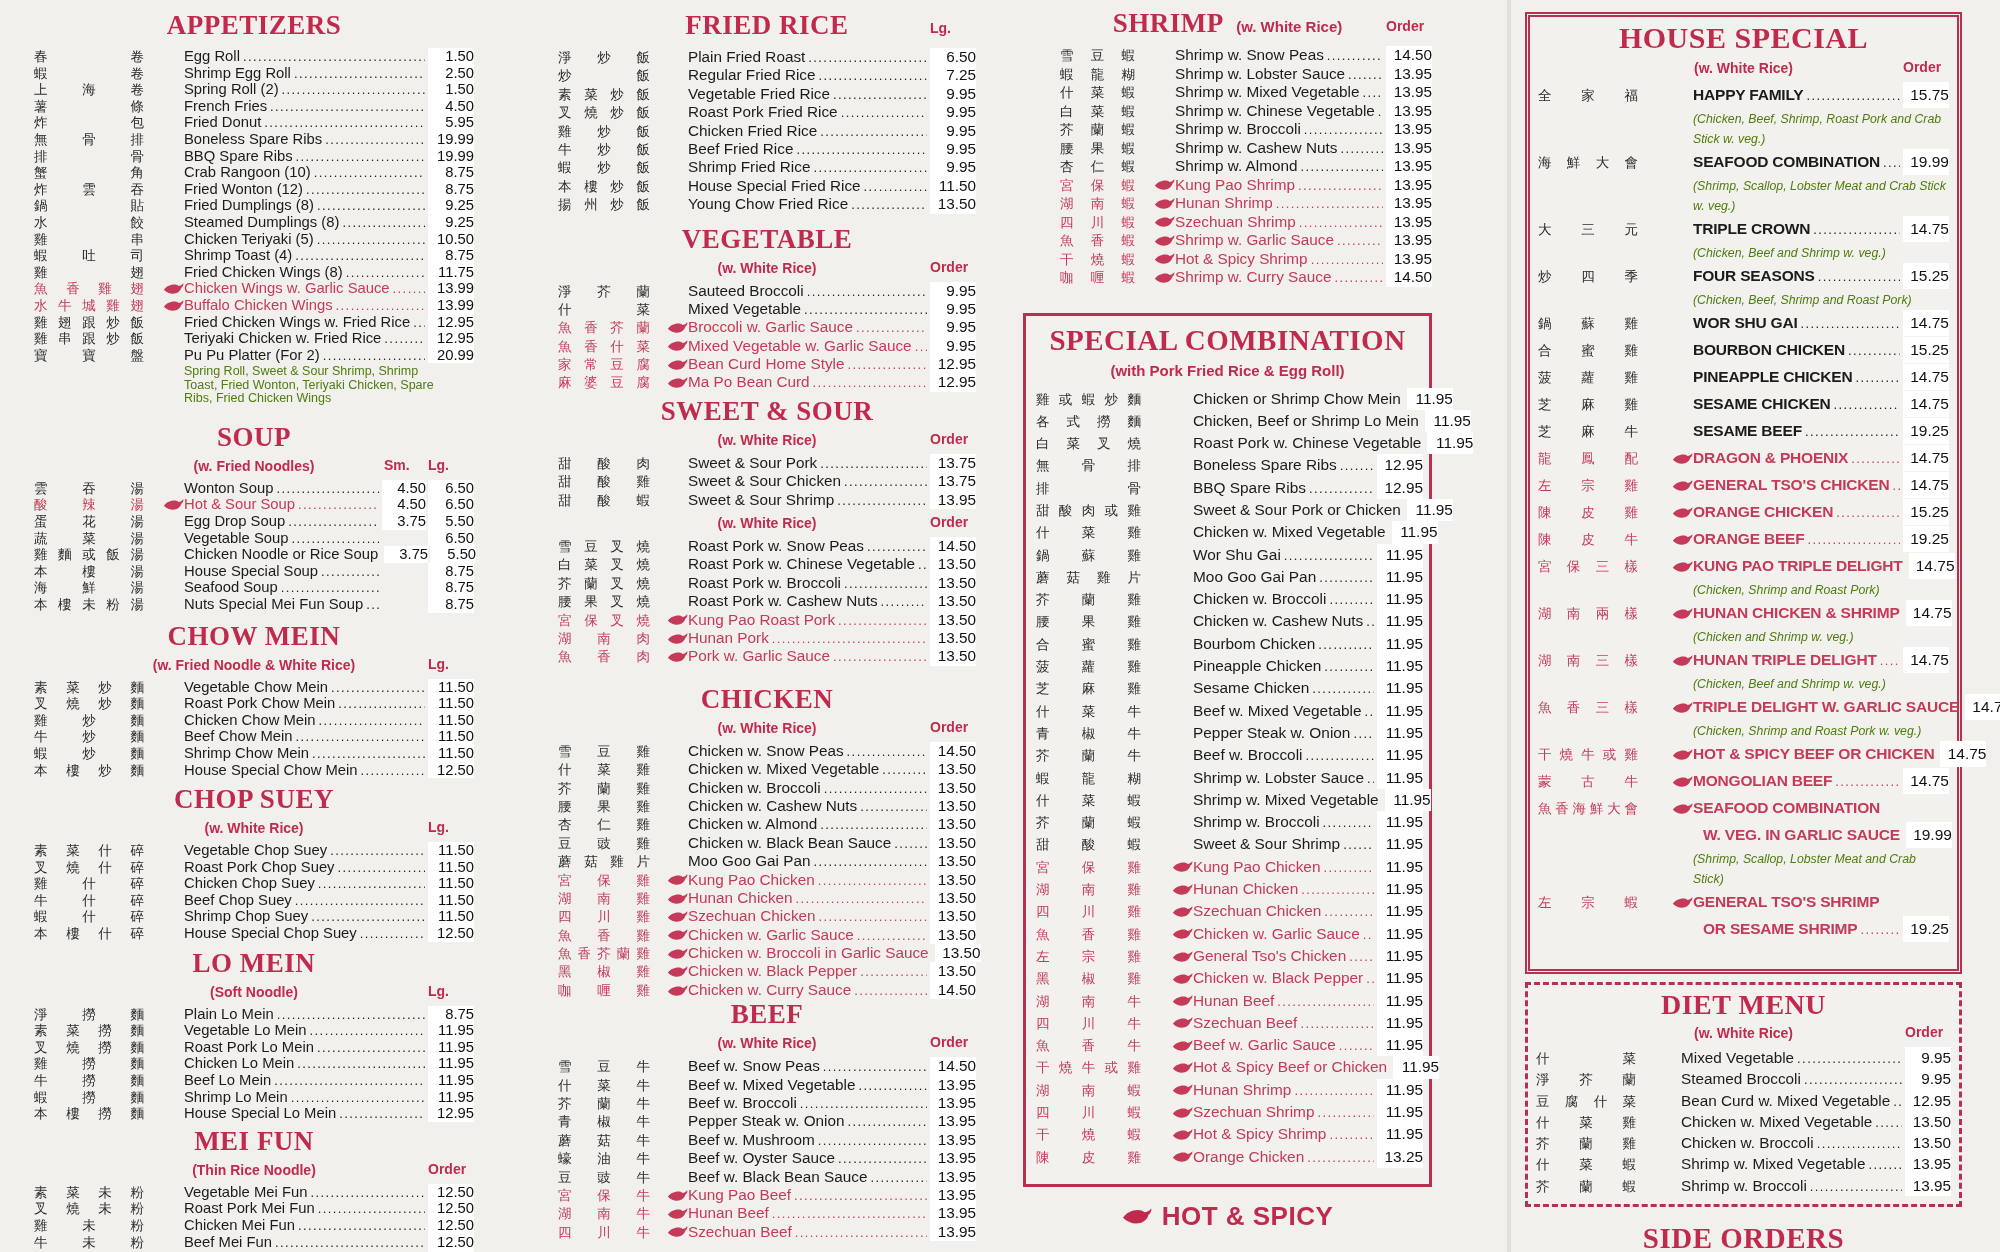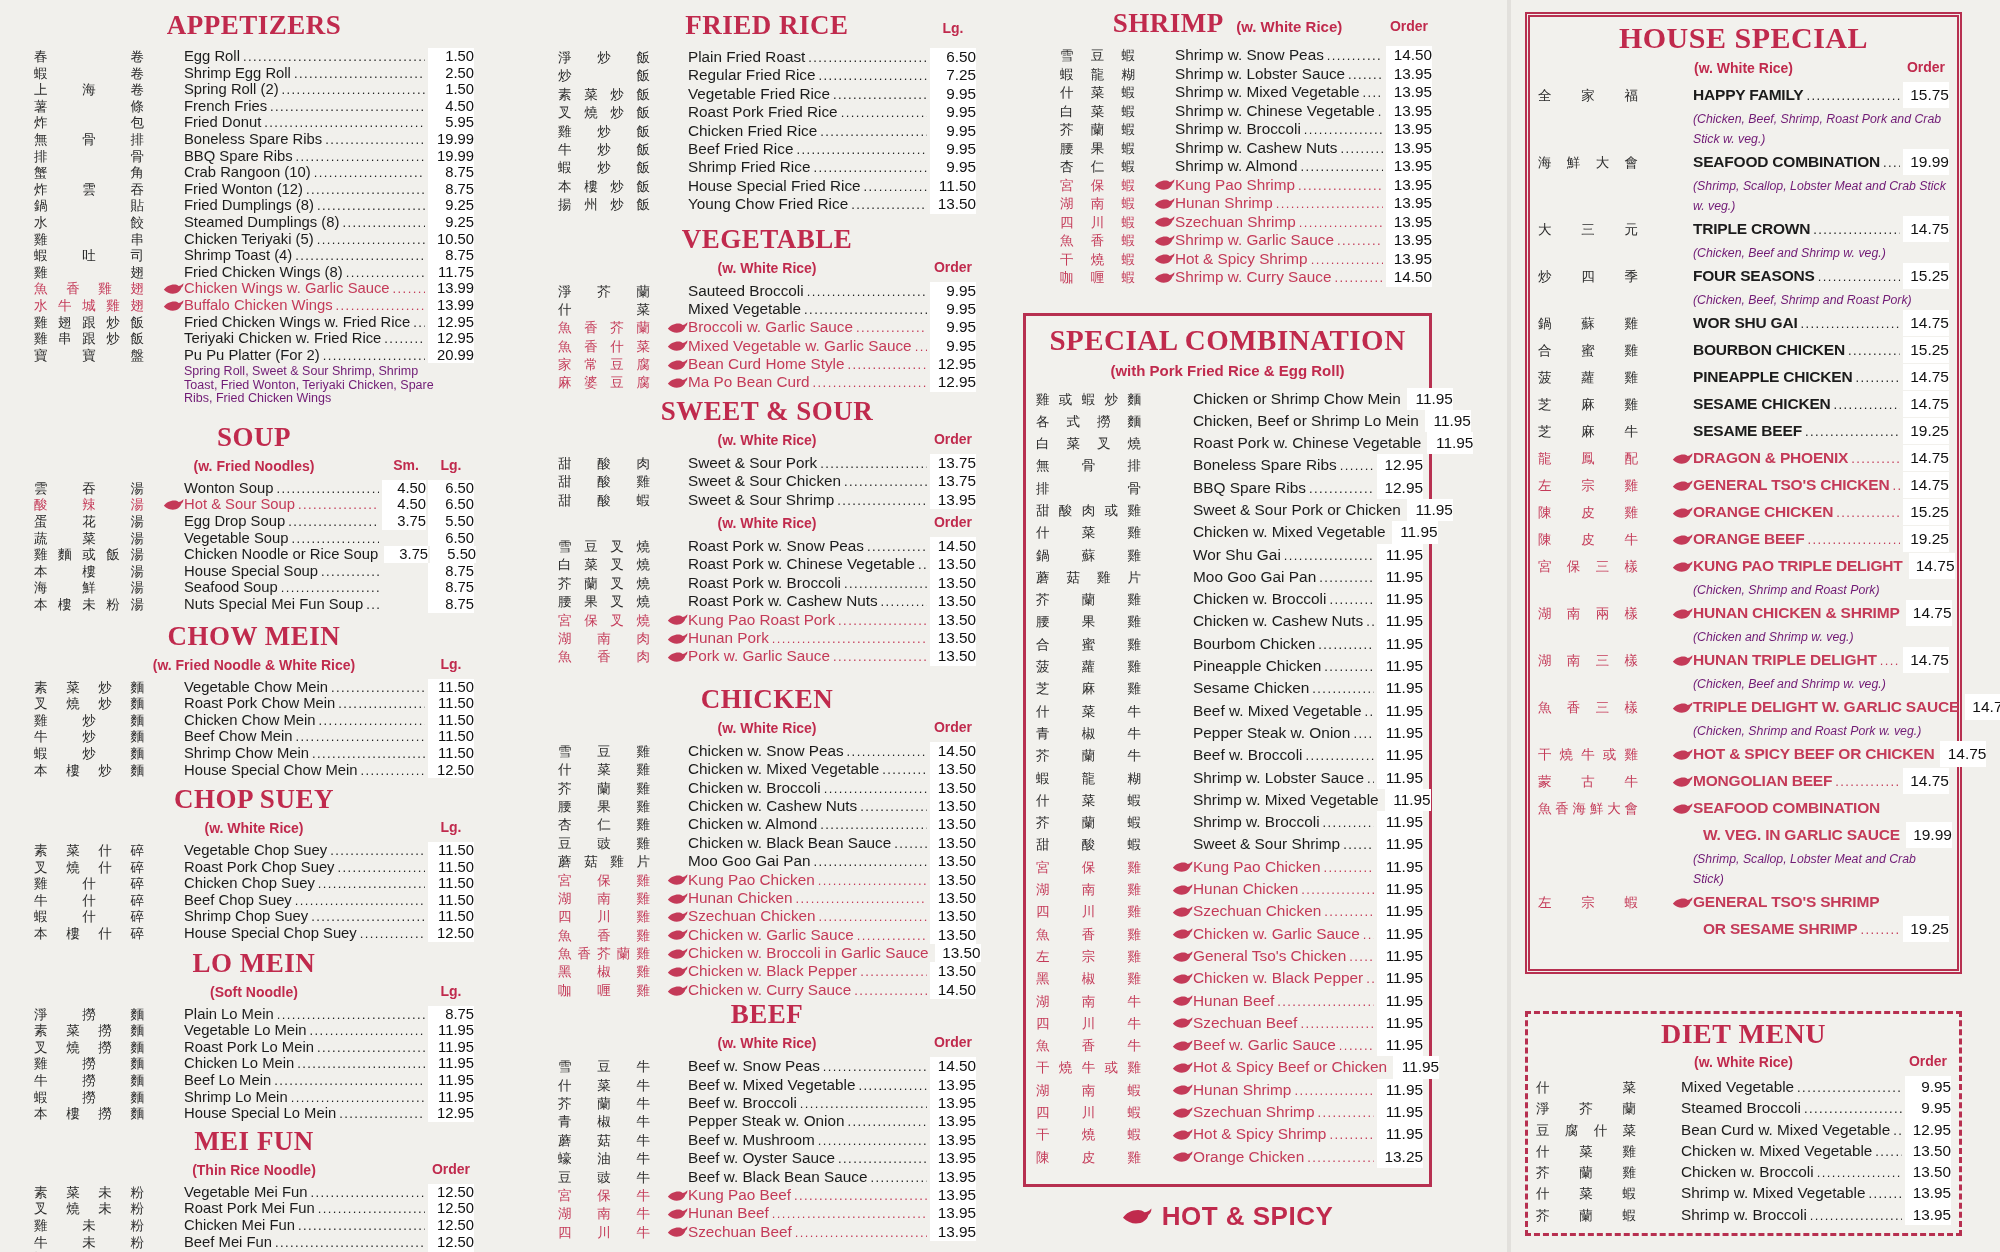--- a/index.html
+++ b/index.html
@@ -11,37 +11,37 @@
   #col2{left:558px;width:418px;padding-top:10px}
   #col3{left:1023px;width:409px;padding-top:8px}
   #col4{left:1525px;width:437px;padding-top:12px}
 
   .sec-head{position:relative;text-align:center}
   .title-row,.sub-row{position:relative;line-height:30px}
   .sub-row{line-height:19px}
   .sec-title{font-family:"Liberation Serif",serif;font-weight:700;color:var(--accent);font-size:27px;letter-spacing:.5px}
   .sec-sub{color:var(--accent);font-weight:700;font-size:14px}
   .head-labels{position:absolute;right:0;bottom:1px;display:flex}
-  .head-label{width:46px;text-align:center;color:var(--accent);font-weight:700;font-size:14px}
+  .head-label{width:46px;text-align:left;color:var(--accent);font-weight:700;font-size:14px}
   .head-label.sm{width:44px}
 
   .items{margin-top:4px}
   .row{display:flex;align-items:baseline}
   .zh{flex:none;text-align:justify;text-align-last:justify;color:#2c2c2c;font-size:13.5px}
   .marker{flex:none;display:flex;justify-content:flex-end;align-self:center}
   .pep{width:21px;height:11px;fill:#c43a58}
   .name{white-space:nowrap}
   .leader{flex:1;overflow:hidden;white-space:nowrap;margin:0 3px;color:#222}
   .leader::after{content:"......................................................................................................";letter-spacing:1.4px;font-size:13px}
   .price{flex:none;width:46px;text-align:right;background:#fff;color:#111}
   .price:empty{background:transparent}
   .price.sm{width:44px;margin-right:2px}
   .row.spicy .name,.row.spicy .leader,.row.spicy .zh{color:var(--spicy)}
   .row.nolead .leader::after{content:""}
-  .note{font-size:12.5px;line-height:13.5px;color:#701a75}
+  .note{font-size:12.5px;line-height:13.5px;color:#4d7c0f}
 
   
   #col1 .row{height:16.6px;line-height:16.6px;font-size:14.8px}
   #col1 .zh{width:110px}
   #col1 .marker{width:40px}
   #col1 .sec-title{font-size:27px}
   #col1 .note{margin-left:150px;width:260px;margin-top:2px}
   
   #col2 .row{height:18.4px;line-height:18.4px;font-size:15.3px}
   #col2 .zh{width:92px}
@@ -64,21 +64,21 @@
   
   .house-box{border:5px double #b73050;padding:6px 8px 26px;background:#f2f1ed}
   .house-box .sec-title{font-size:30px}
   .house-box .sub-row{line-height:20px}
   .house-box .row{min-height:26px;line-height:26px;font-size:15.5px}
   .house-box .zh{width:100px;font-size:13.5px}
   .house-box .marker{width:55px}
   .house-box .name{font-weight:700;letter-spacing:-.2px}
   .house-box .note{margin-left:155px;font-style:italic;font-size:12.3px;line-height:20px}
   .house-box .row.cont .name{margin-left:10px}
-  .diet-box{border:3px dashed #b73050;margin-top:37px;padding:6px 8px 8px;background:#f2f1ed}
+  .diet-box{border:3px dashed #b73050;margin-top:8px;padding:6px 8px 8px;background:#f2f1ed}
   .diet-box .sec-title{font-size:28px}
   .diet-box .title-row{line-height:28px}
   .diet-box .row{height:21.3px;line-height:21.3px;font-size:15.3px}
   .diet-box .zh{width:100px}
   .diet-box .marker{width:45px}
   .side-sec{margin-top:16px}
   .side-sec .sec-title{font-size:29px}
   :root{--accent:#c02a4d;--spicy:#c43a58}
 </style>
 </head>

